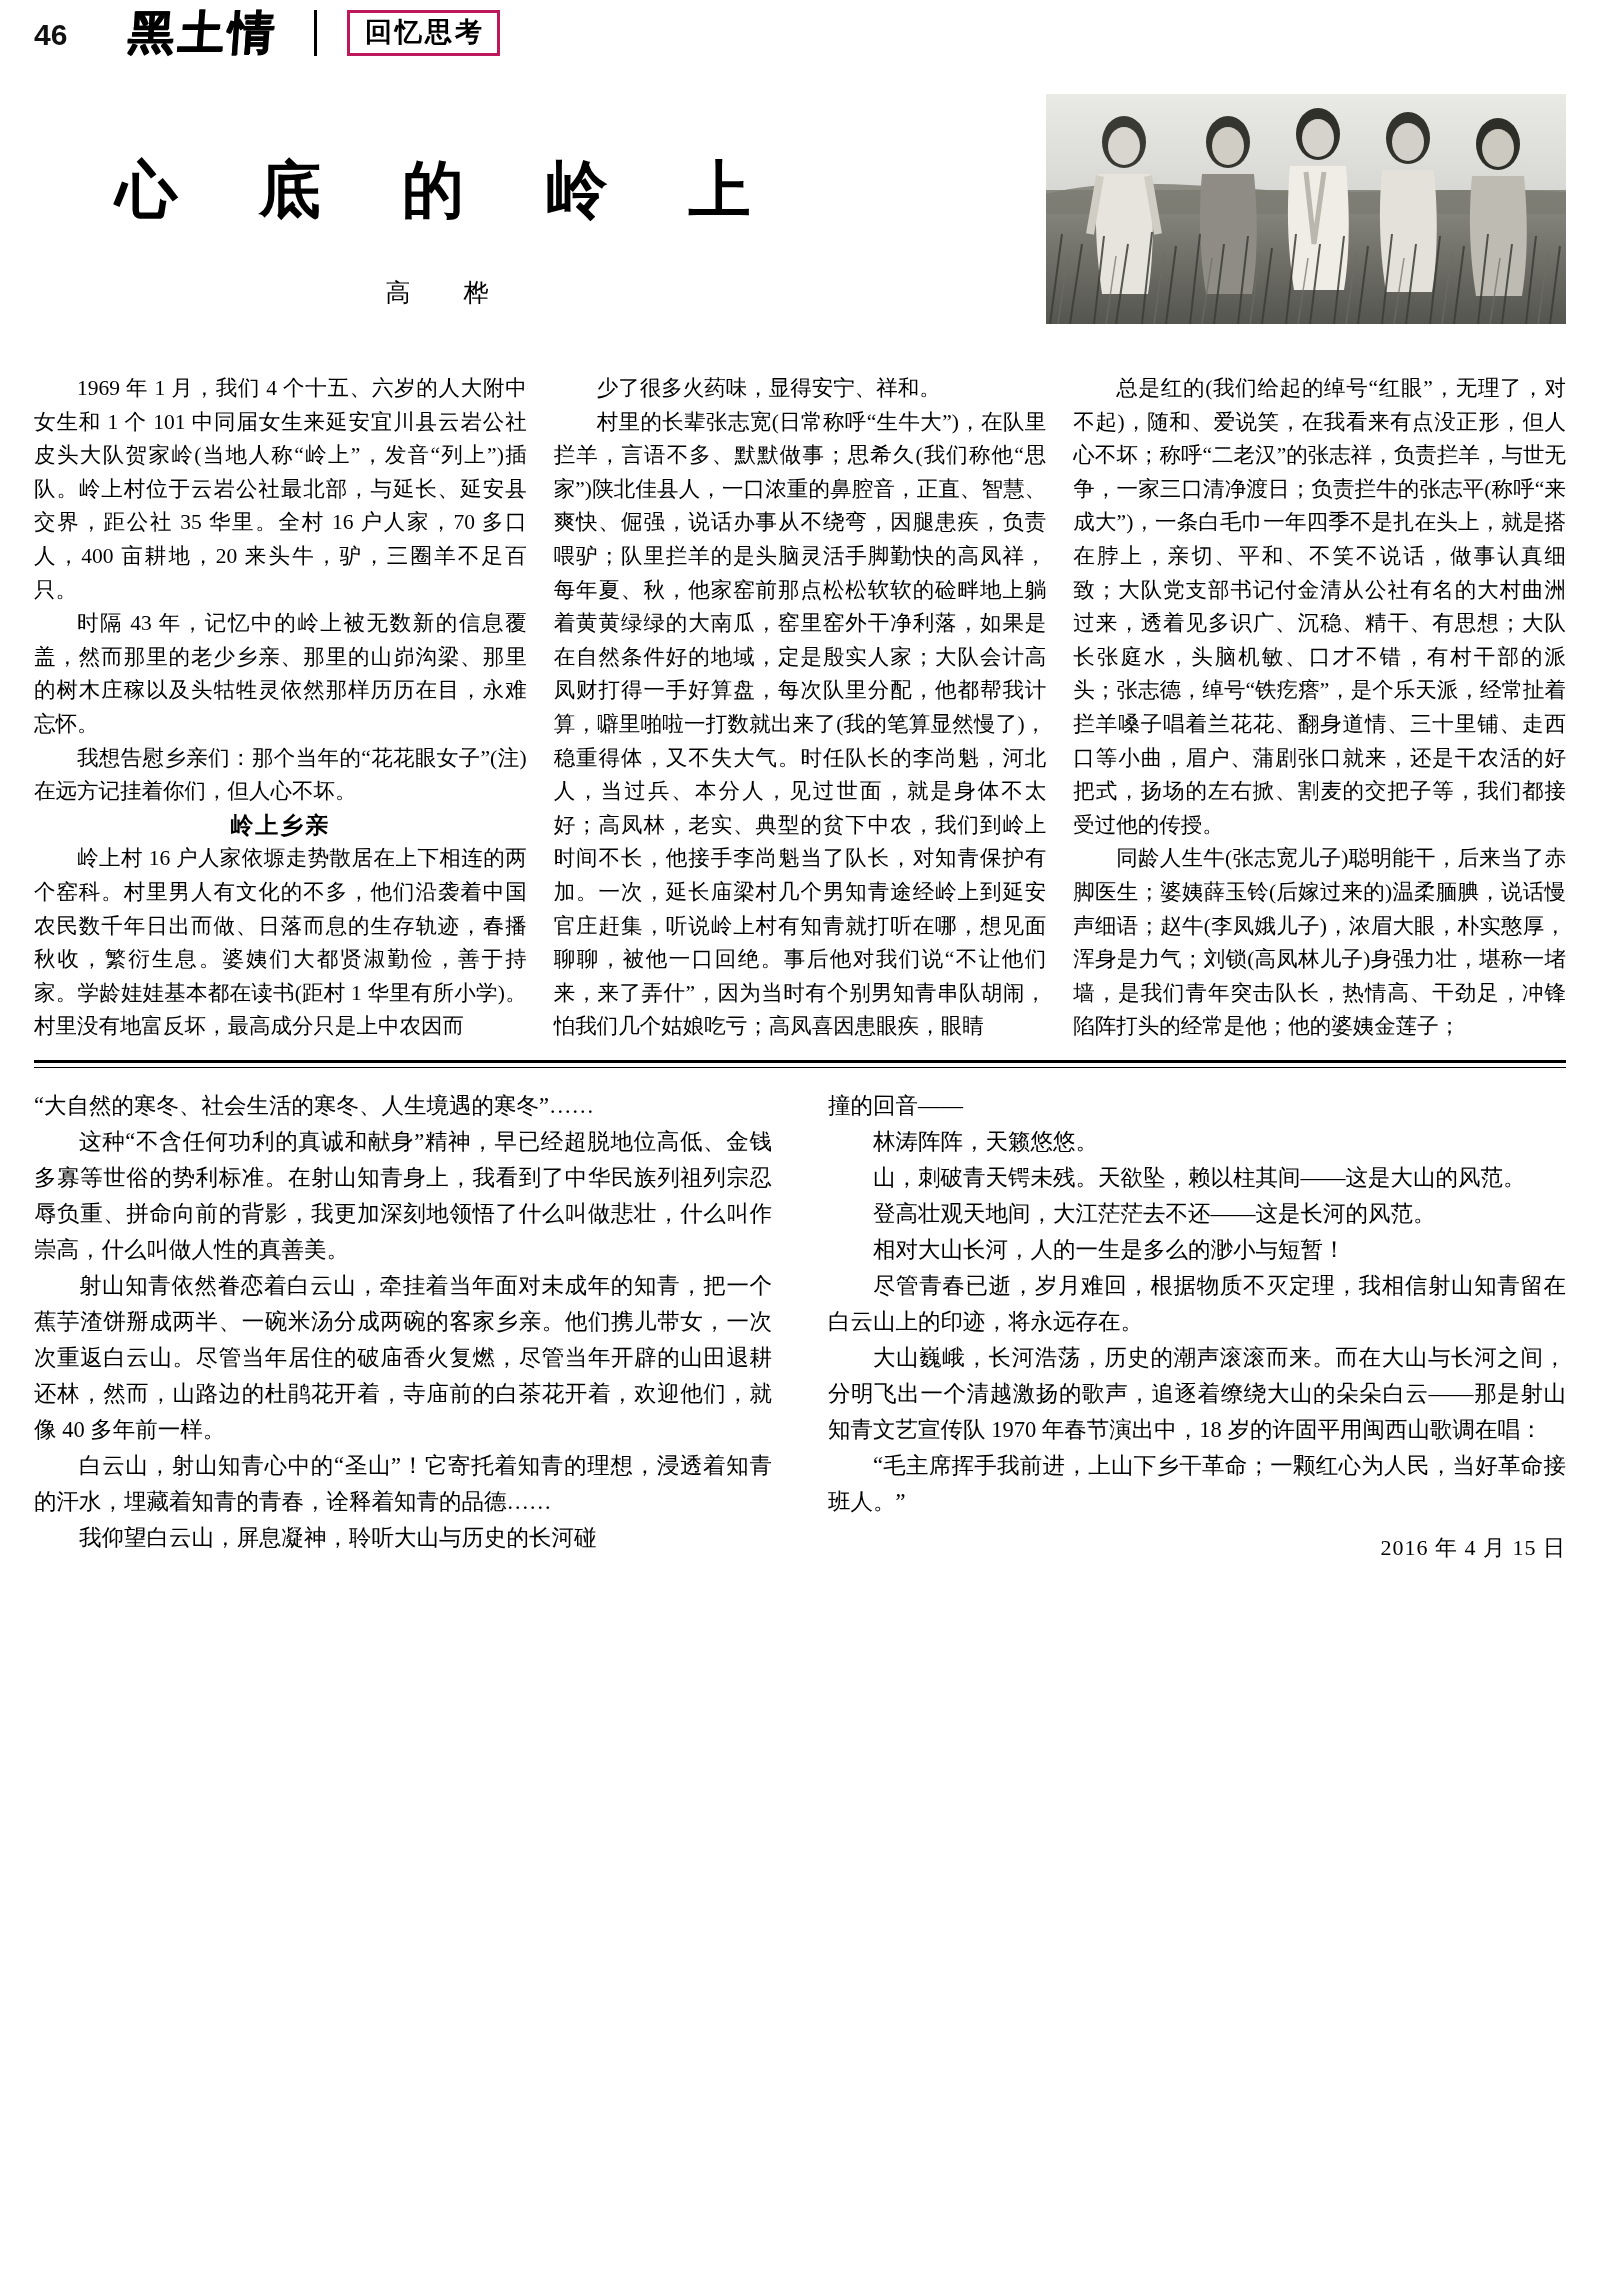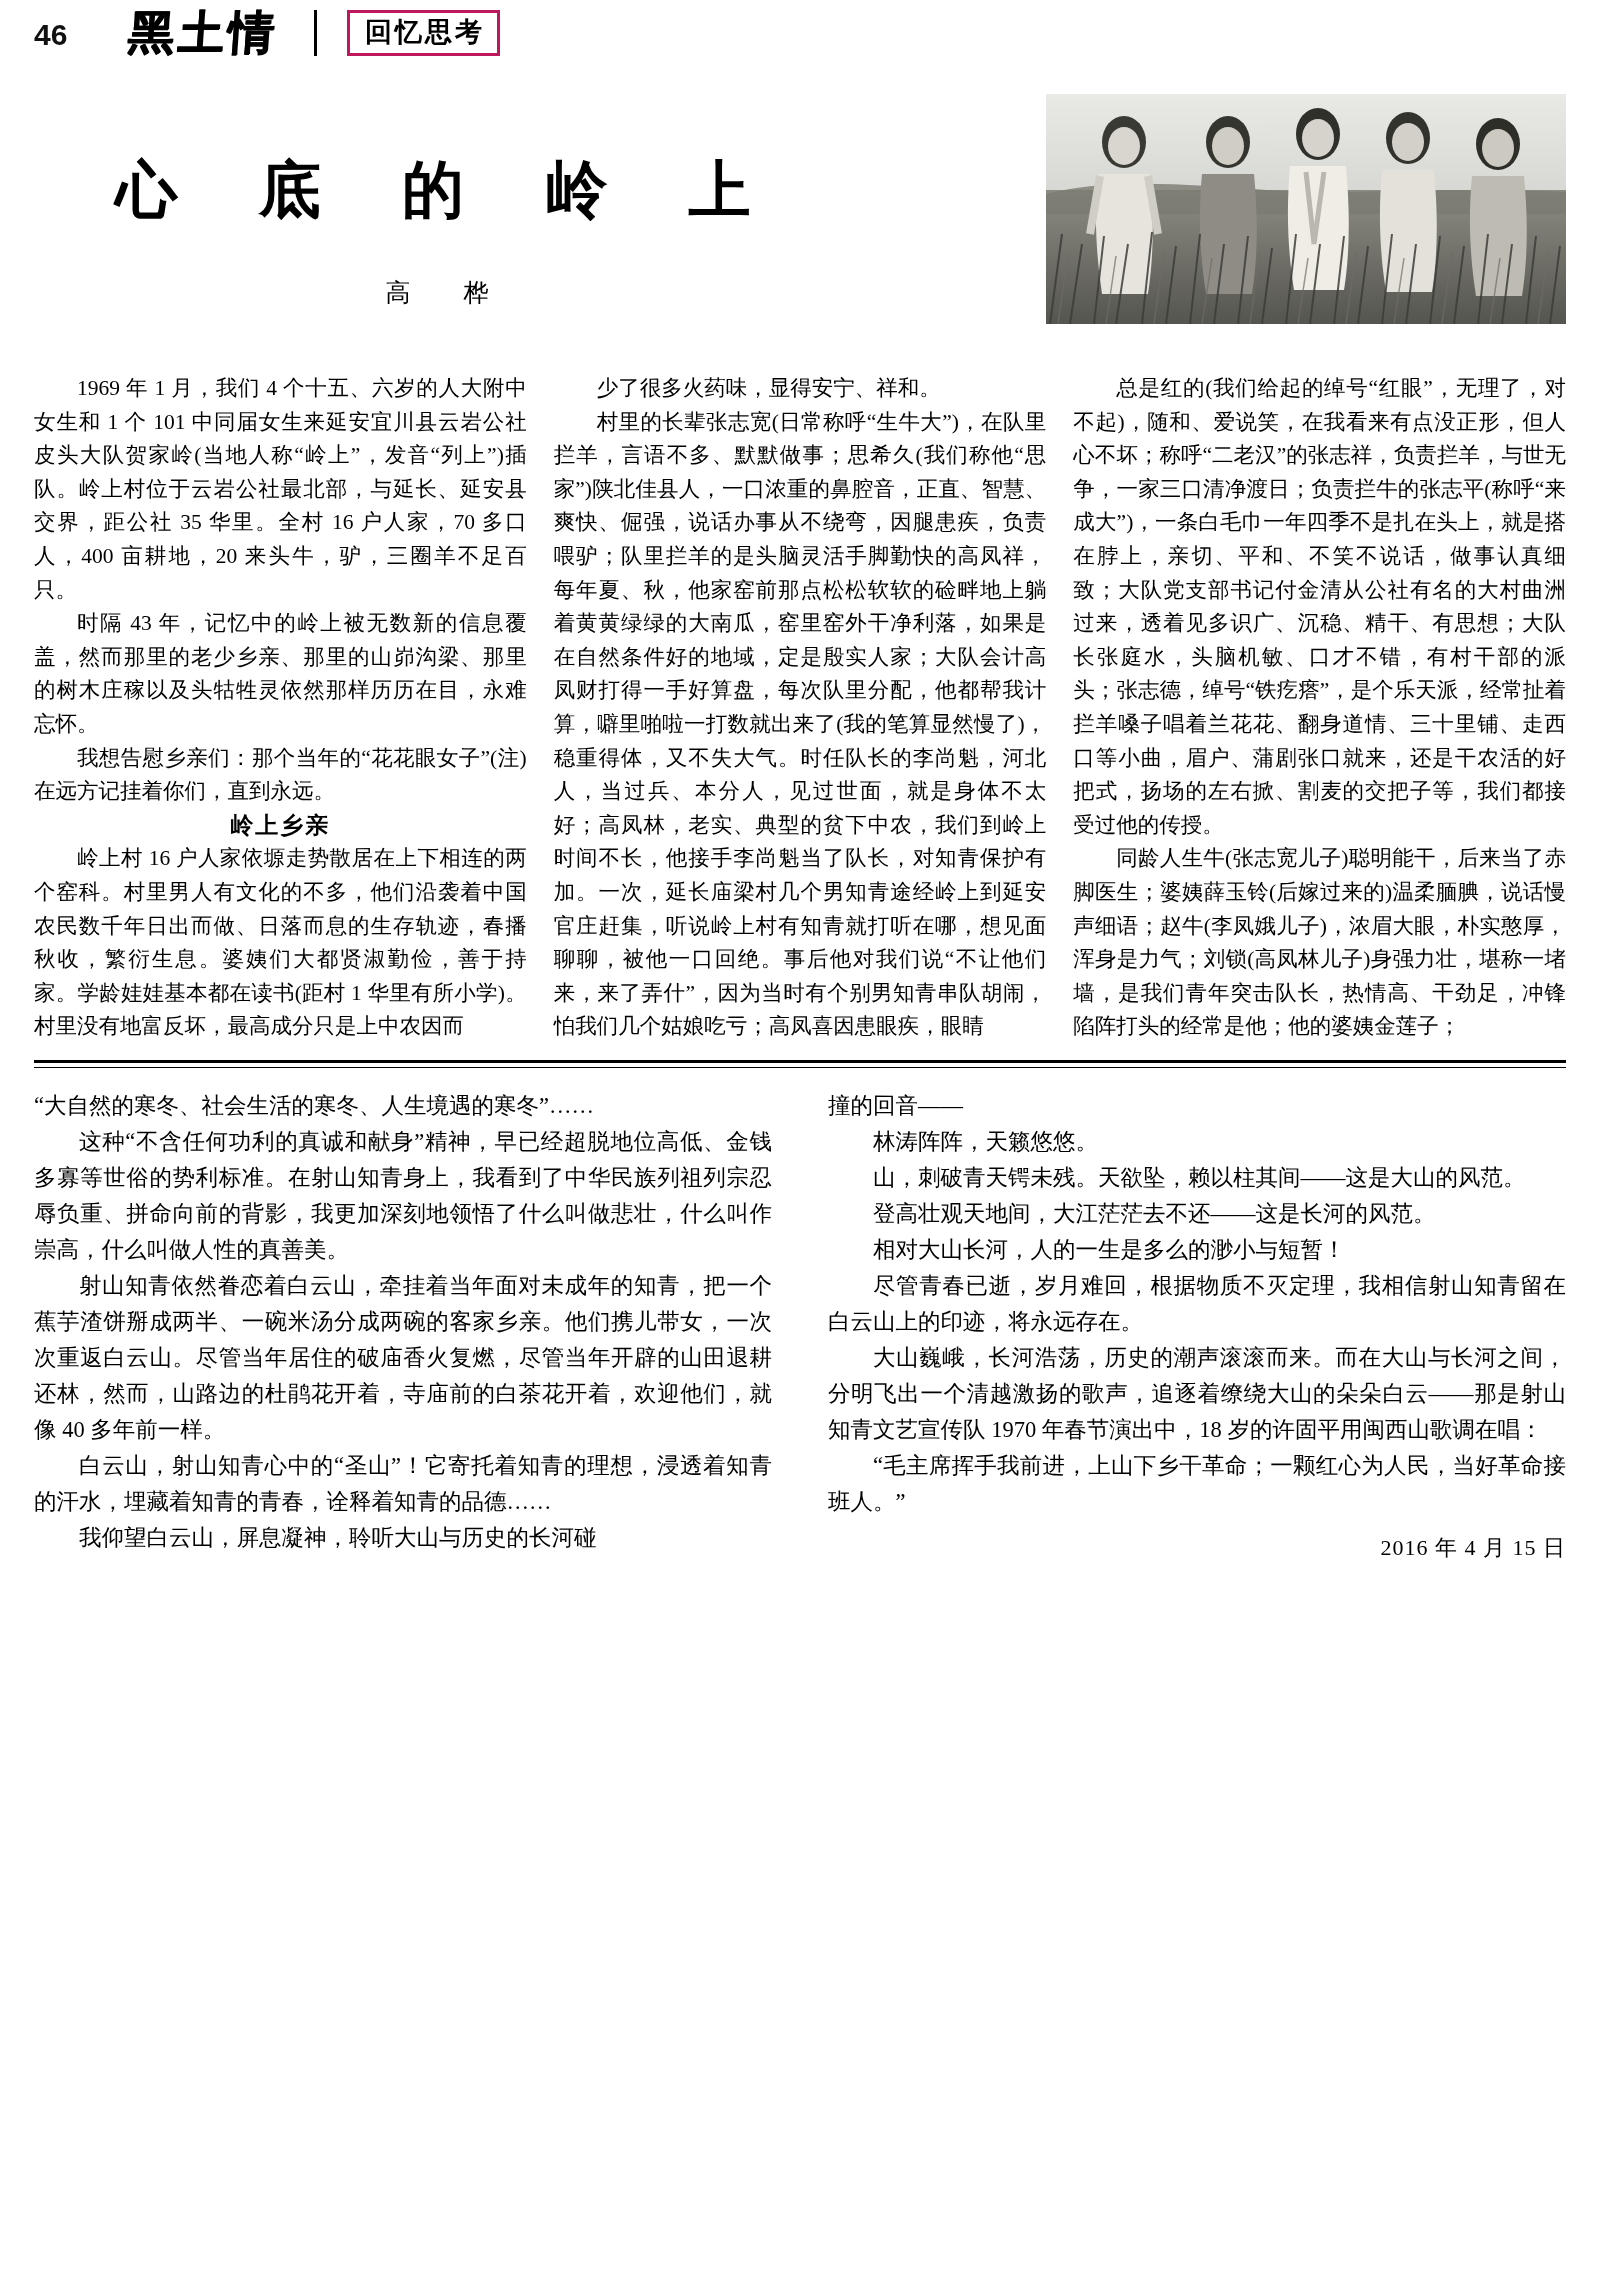--- a/index.html
+++ b/index.html
@@ -234,21 +234,21 @@
         </g>
       </svg>
     </div>
   </div>
 
   <div class="cols">
 
     <div class="col">
       <p>1969 年 1 月，我们 4 个十五、六岁的人大附中女生和 1 个 101 中同届女生来延安宜川县云岩公社皮头大队贺家岭(当地人称“岭上”，发音“列上”)插队。岭上村位于云岩公社最北部，与延长、延安县交界，距公社 35 华里。全村 16 户人家，70 多口人，400 亩耕地，20 来头牛，驴，三圈羊不足百只。</p>
       <p>时隔 43 年，记忆中的岭上被无数新的信息覆盖，然而那里的老少乡亲、那里的山峁沟梁、那里的树木庄稼以及头牯牲灵依然那样历历在目，永难忘怀。</p>
-      <p>我想告慰乡亲们：那个当年的“花花眼女子”(注)在远方记挂着你们，直到永远。</p>
+      <p>我想告慰乡亲们：那个当年的“花花眼女子”(注)在远方记挂着你们，但人心不坏。</p>
       <p class="subhead">岭上乡亲</p>
       <p>岭上村 16 户人家依塬走势散居在上下相连的两个窑科。村里男人有文化的不多，他们沿袭着中国农民数千年日出而做、日落而息的生存轨迹，春播秋收，繁衍生息。婆姨们大都贤淑勤俭，善于持家。学龄娃娃基本都在读书(距村 1 华里有所小学)。村里没有地富反坏，最高成分只是上中农因而</p>
     </div>
 
     <div class="col">
       <p>少了很多火药味，显得安宁、祥和。</p>
       <p>村里的长辈张志宽(日常称呼“生牛大”)，在队里拦羊，言语不多、默默做事；思希久(我们称他“思家”)陕北佳县人，一口浓重的鼻腔音，正直、智慧、爽快、倔强，说话办事从不绕弯，因腿患疾，负责喂驴；队里拦羊的是头脑灵活手脚勤快的高凤祥，每年夏、秋，他家窑前那点松松软软的硷畔地上躺着黄黄绿绿的大南瓜，窑里窑外干净利落，如果是在自然条件好的地域，定是殷实人家；大队会计高凤财打得一手好算盘，每次队里分配，他都帮我计算，噼里啪啦一打数就出来了(我的笔算显然慢了)，稳重得体，又不失大气。时任队长的李尚魁，河北人，当过兵、本分人，见过世面，就是身体不太好；高凤林，老实、典型的贫下中农，我们到岭上时间不长，他接手李尚魁当了队长，对知青保护有加。一次，延长庙梁村几个男知青途经岭上到延安官庄赶集，听说岭上村有知青就打听在哪，想见面聊聊，被他一口回绝。事后他对我们说“不让他们来，来了弄什”，因为当时有个别男知青串队胡闹，怕我们几个姑娘吃亏；高凤喜因患眼疾，眼睛</p>
     </div>
 
     <div class="col">

